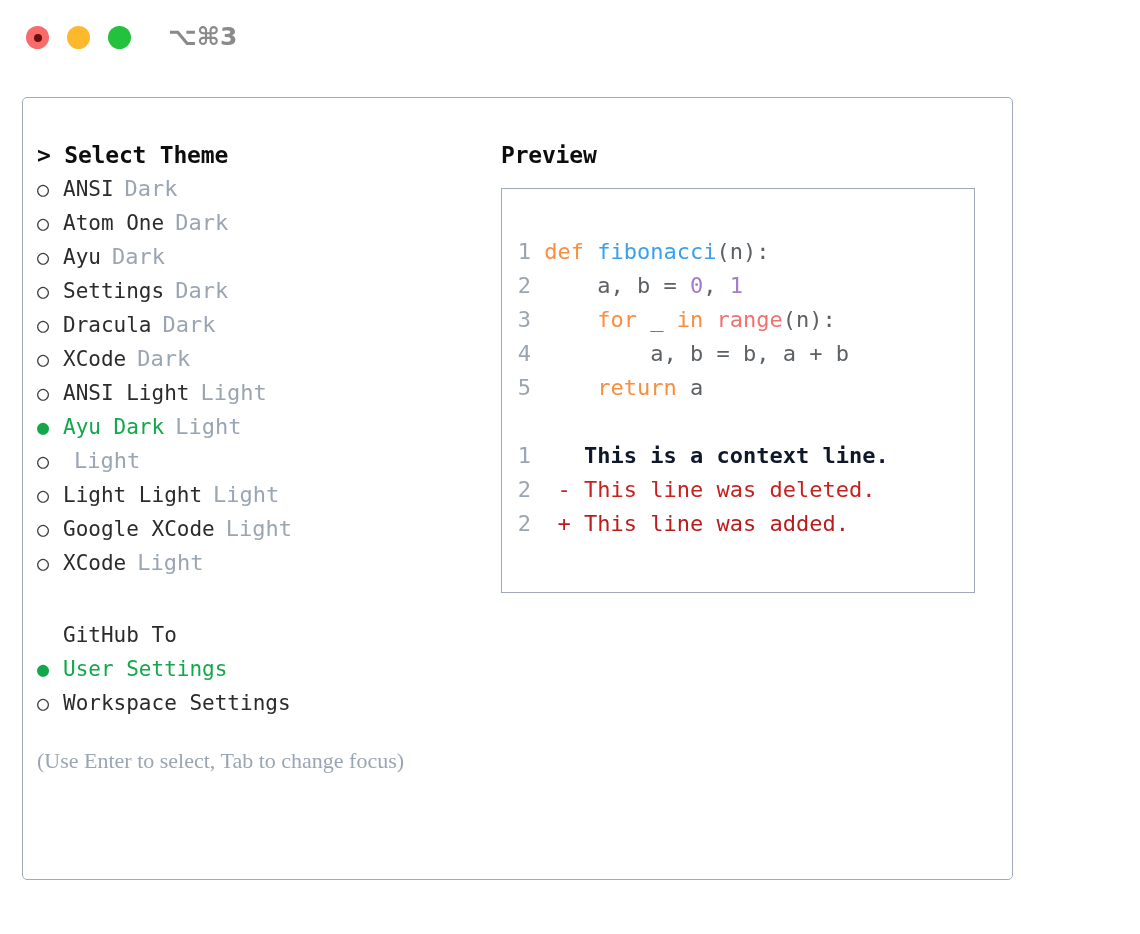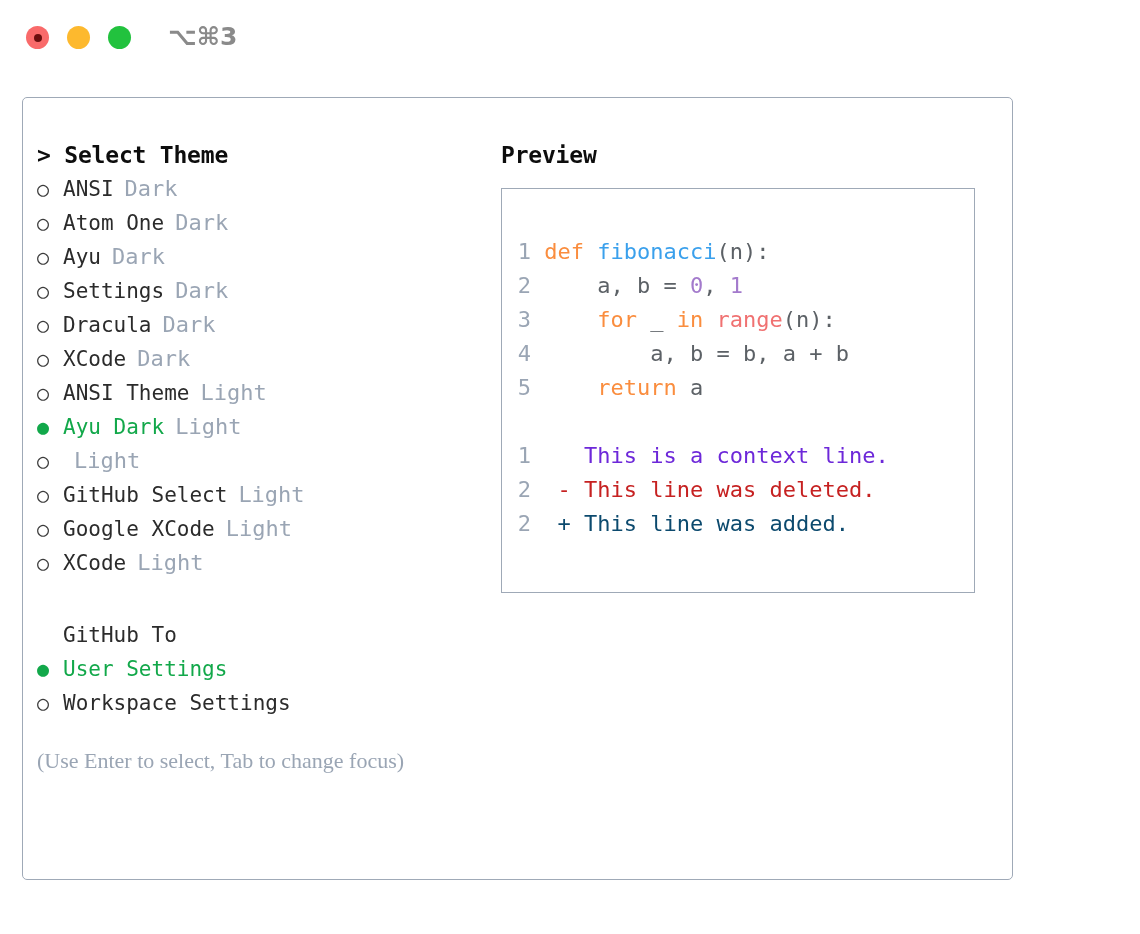--- a/index.html
+++ b/index.html
@@ -178,23 +178,23 @@
     display: inline-block;
     width: 14px;
     text-align: right;
   }
   .tok-kw   { color: #fa8d3e; }
   .tok-fn   { color: #3aa0ec; }
   .tok-num  { color: #a37acc; }
   .tok-bi   { color: #f07171; }
   .tok-pl   { color: #5c6166; }
   .blank-line { height: 34px; }
-  .d-ctx { color: #6d28d9; }
+  .d-ctx { color: #0f172a; font-weight: bold; }
   .d-del { color: #c62121; }
-  .d-add { color: #0c4a6e; }
+  .d-add { color: #b91c1c; }
 </style>
 </head>
 <body>
 
 <div class="window">
 
   <div class="titlebar">
     <div class="dots">
       <span class="dot dot-red"></span>
       <span class="dot dot-amber"></span>
@@ -209,24 +209,24 @@
 
       <div class="section-header">&gt; Select Theme</div>
 
       <div id="theme-list">
           <div class="row"><span class="bullet">○</span><span class="row-name">ANSI</span><span class="row-tag">Dark</span></div>
           <div class="row"><span class="bullet">○</span><span class="row-name">Atom One</span><span class="row-tag">Dark</span></div>
           <div class="row"><span class="bullet">○</span><span class="row-name">Ayu</span><span class="row-tag">Dark</span></div>
           <div class="row"><span class="bullet">○</span><span class="row-name">Settings</span><span class="row-tag">Dark</span></div>
           <div class="row"><span class="bullet">○</span><span class="row-name">Dracula</span><span class="row-tag">Dark</span></div>
           <div class="row"><span class="bullet">○</span><span class="row-name">XCode</span><span class="row-tag">Dark</span></div>
-          <div class="row"><span class="bullet">○</span><span class="row-name">ANSI Theme</span><span class="row-tag">Light</span></div>
+          <div class="row"><span class="bullet">○</span><span class="row-name">ANSI Light</span><span class="row-tag">Light</span></div>
           <div class="row selected"><span class="bullet sel">●</span><span class="row-name">Ayu Dark</span><span class="row-tag">Light</span></div>
           <div class="row"><span class="bullet">○</span><span class="row-tag">Light</span></div>
-          <div class="row"><span class="bullet">○</span><span class="row-name">GitHub Select</span><span class="row-tag">Light</span></div>
+          <div class="row"><span class="bullet">○</span><span class="row-name">Light Light</span><span class="row-tag">Light</span></div>
           <div class="row"><span class="bullet">○</span><span class="row-name">Google XCode</span><span class="row-tag">Light</span></div>
           <div class="row"><span class="bullet">○</span><span class="row-name">XCode</span><span class="row-tag">Light</span></div>
         </div>
 
       <div class="spacer-lg"></div>
 
       <div class="row">
         <span class="bullet blank">○</span>
         <span class="row-name">GitHub To</span>
       </div>

